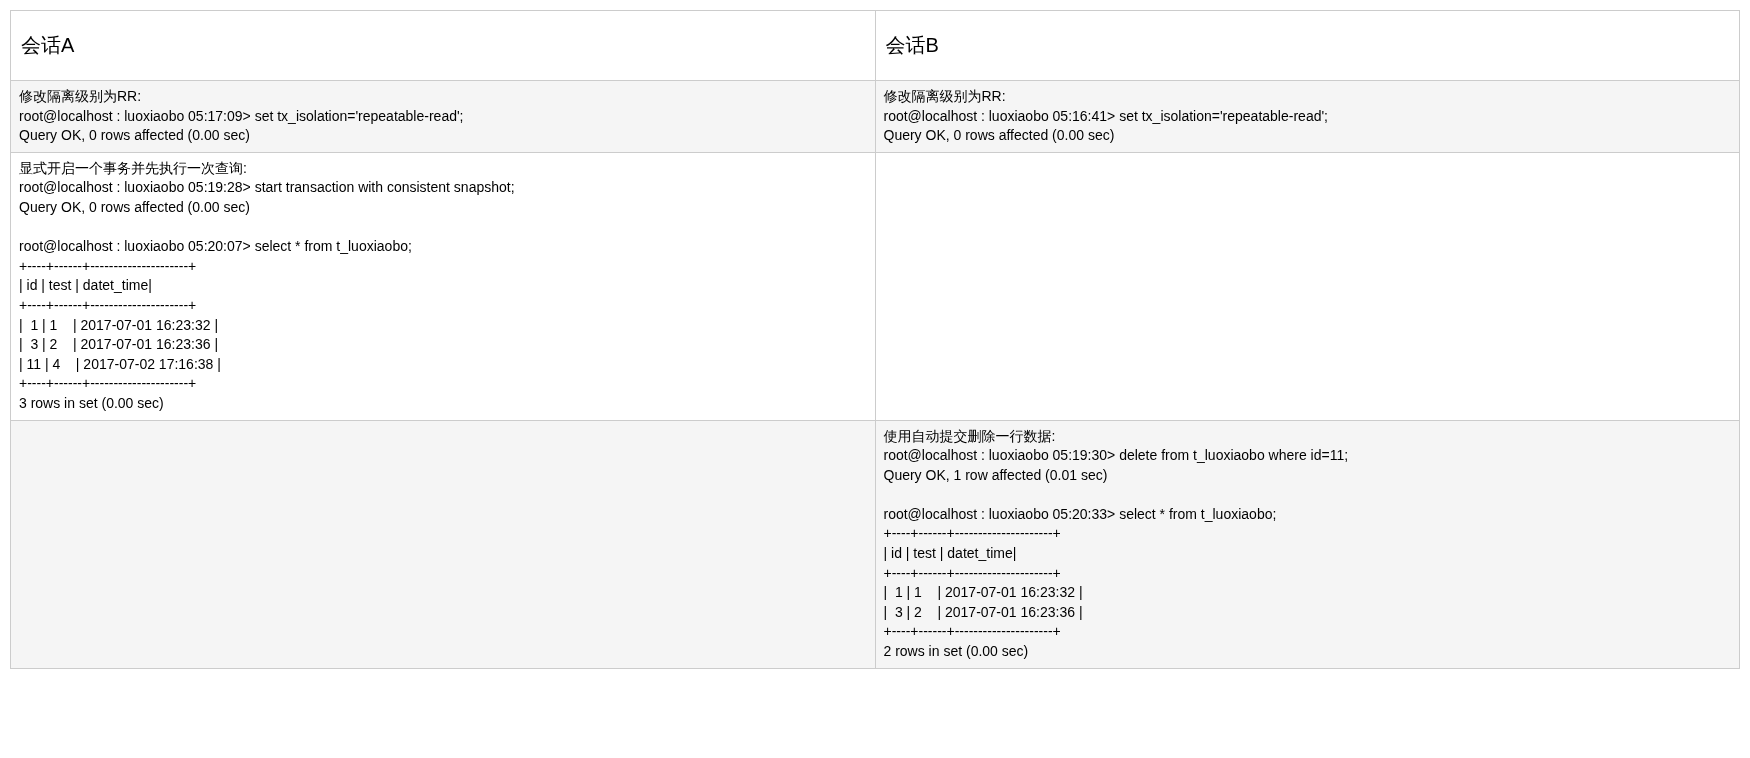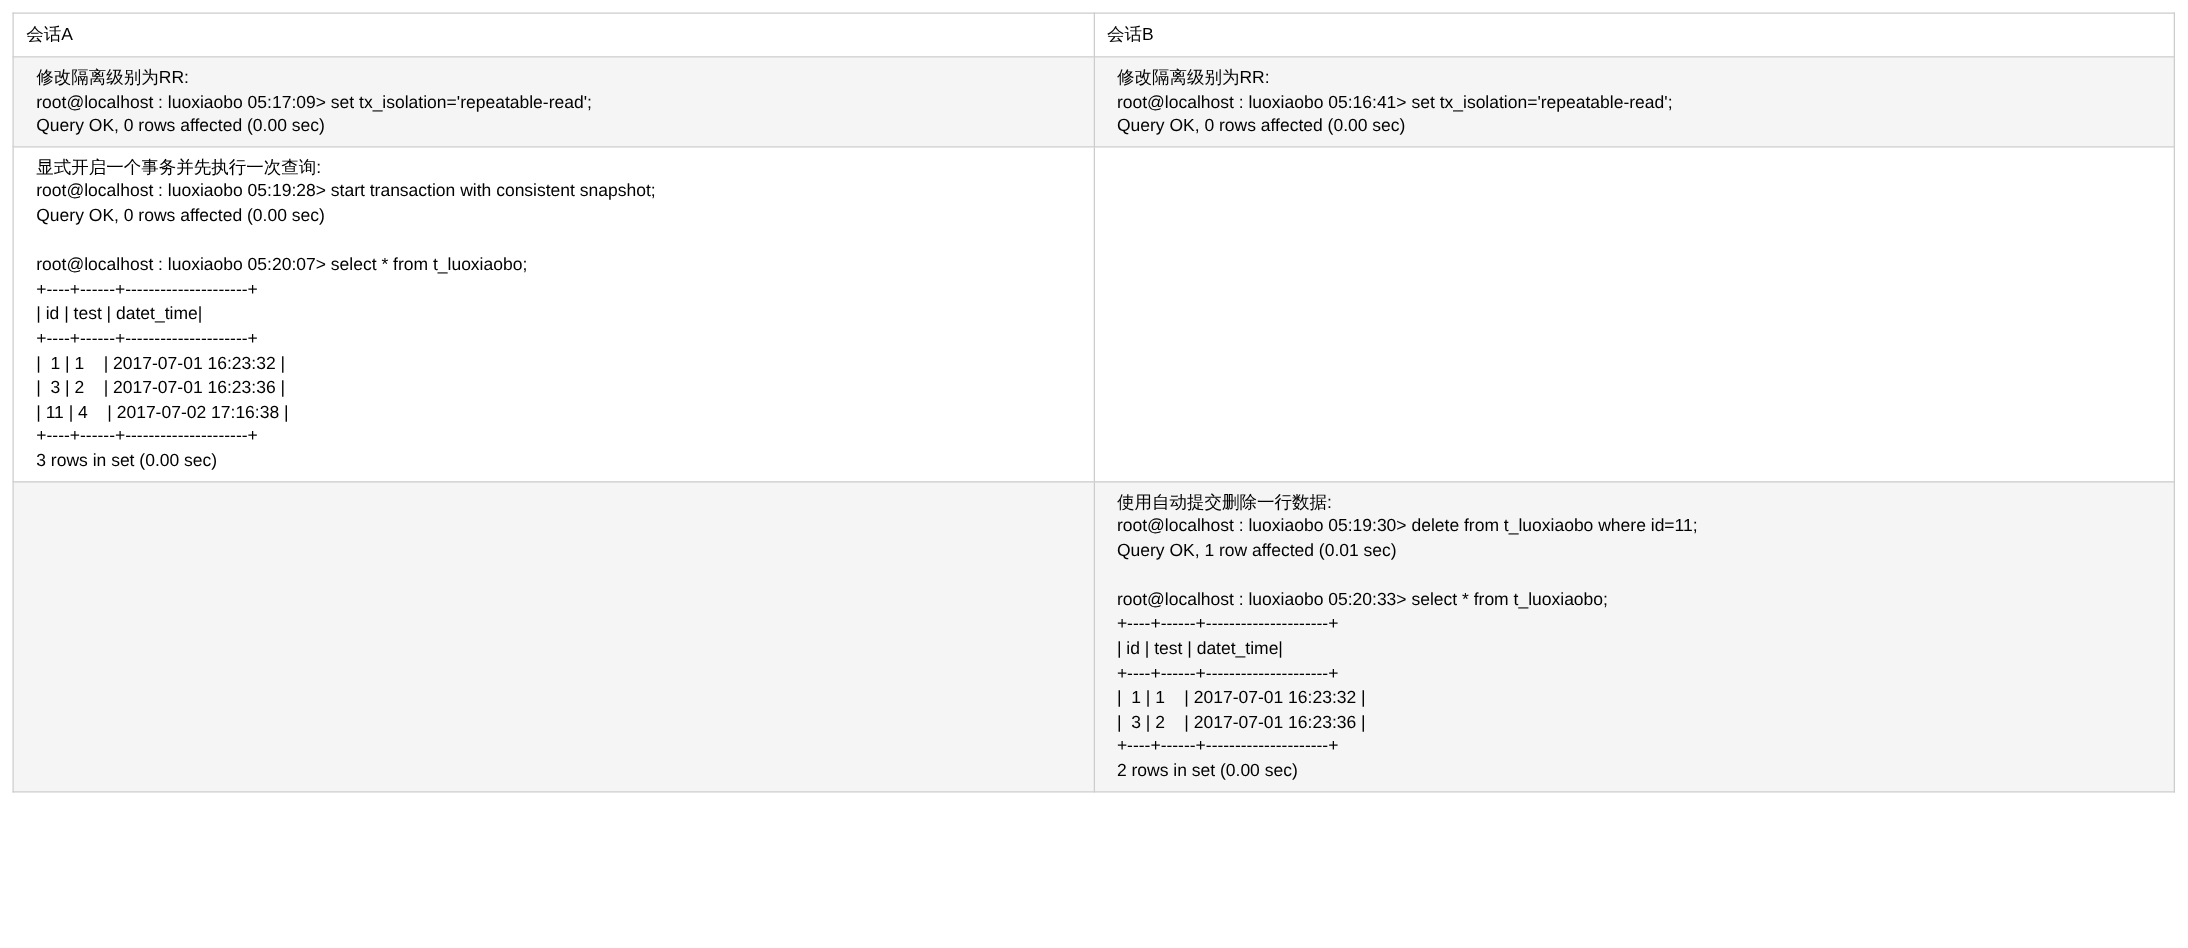--- a/index.html
+++ b/index.html
@@ -10,34 +10,34 @@
       background: #fff;
       color: #000;
     }
     table {
       width: 100%;
       border-collapse: collapse;
       table-layout: fixed;
     }
     th, td {
       border: 1px solid #ccc;
-      padding: 6px 18px;
+      padding: 6px 8px;
       text-align: left;
       vertical-align: top;
     }
     .title-row th {
       text-align: center;
       font-weight: bold;
       background: #f5f5f5;
       font-size: 15px;
       padding: 10px;
     }
     .header-row td {
-      font-size: 14px;
-      padding: 8px 10px;
+      font-size: 20px;
+      padding: 21px 10px;
     }
     .gray-bg {
       background: #f5f5f5;
     }
     .white-bg {
       background: #fff;
     }
     .cell-content {
       white-space: pre-wrap;
       font-family: Arial, "Microsoft YaHei", sans-serif;

